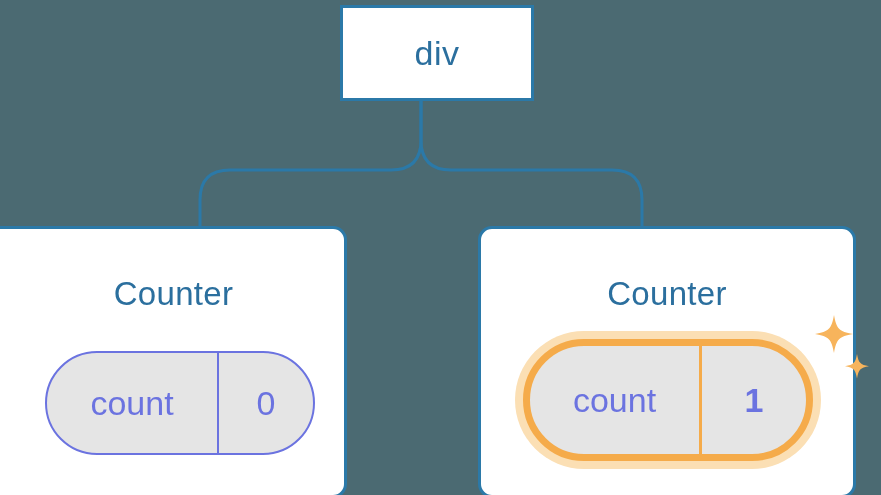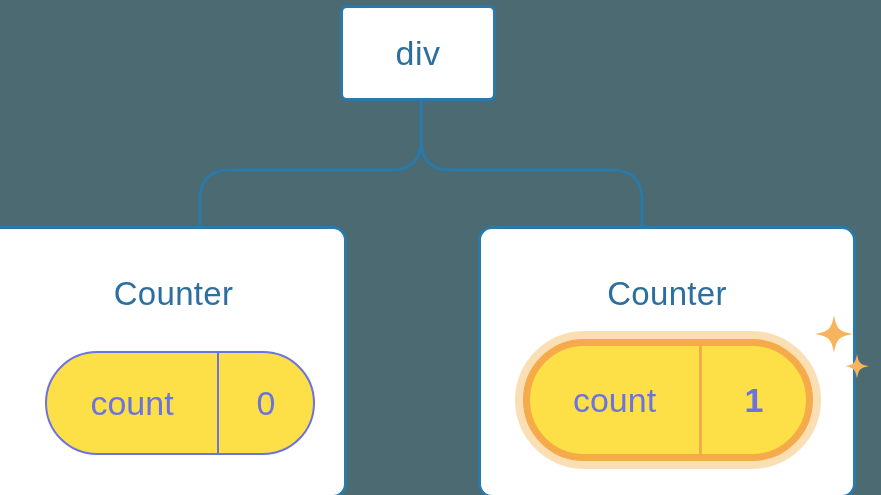--- a/index.html
+++ b/index.html
@@ -28,25 +28,25 @@
     width: 881px;
     height: 495px;
     pointer-events: none;
   }
 
   
   .node-root {
     position: absolute;
     left: 340px;
     top: 5px;
-    width: 156px;
+    width: 194px;
     height: 96px;
     background: #ffffff;
     border: 3px solid #2b79a8;
-    border-radius: 7px;
+    border-radius: 0;
     box-sizing: border-box;
     display: flex;
     align-items: center;
     justify-content: center;
   }
   .node-root-label {
     font-size: 34px;
     color: #2b6f9e;
     letter-spacing: 0.5px;
   }
@@ -93,21 +93,21 @@
   }
   .pill-wrap-right {
     left: 42px;
     top: 110px;
   }
   .pill {
     position: relative;
     display: flex;
     align-items: stretch;
     box-sizing: border-box;
-    background: #fde047;
+    background: #e5e5e5;
   }
   .pill-plain {
     width: 270px;
     height: 104px;
     border: 2px solid #6b73e0;
     border-radius: 52px;
   }
   .pill-highlight {
     width: 290px;
     height: 122px;

